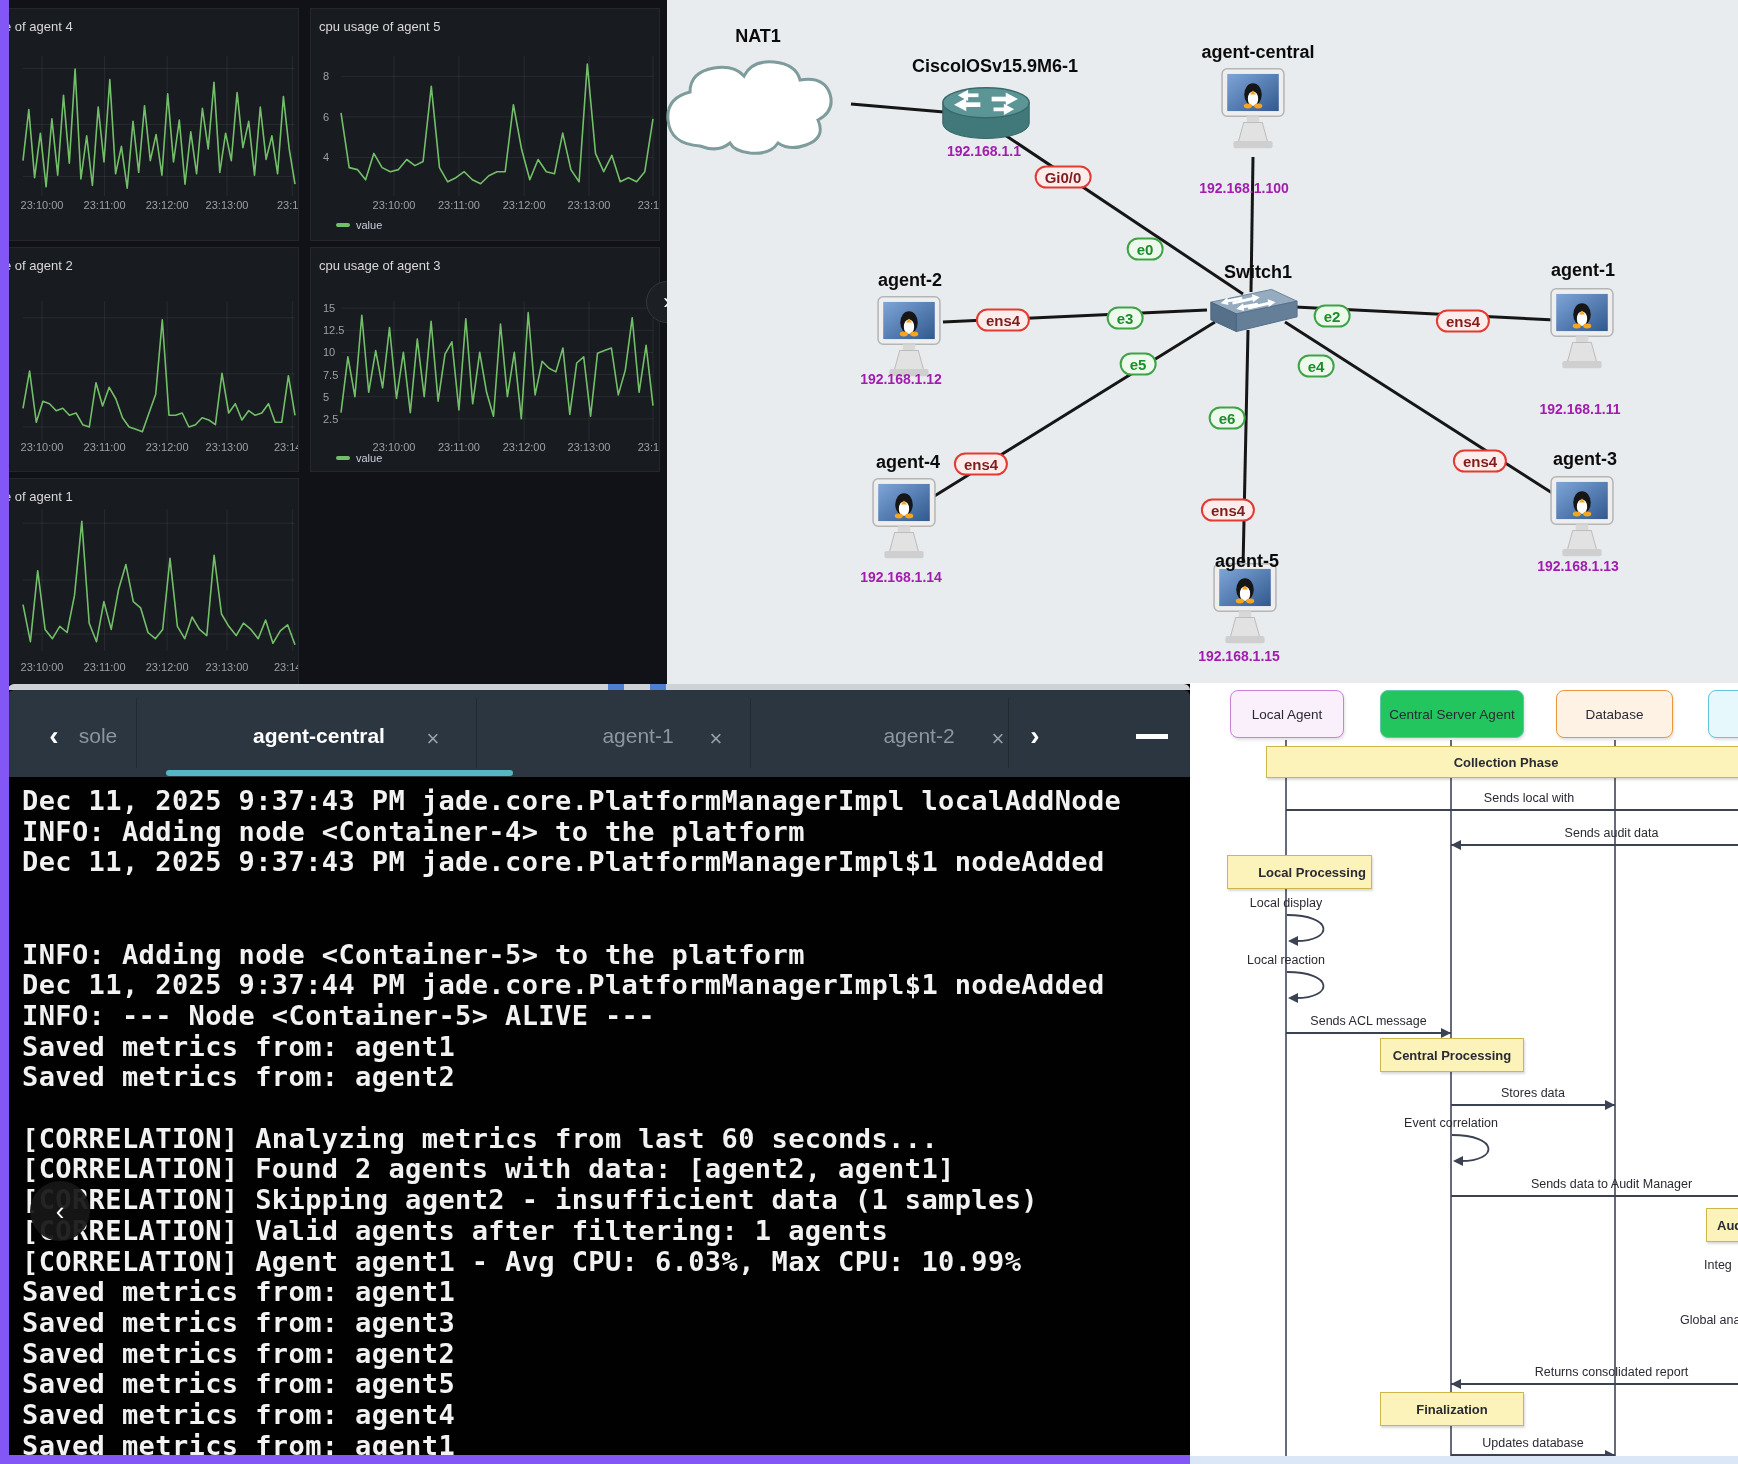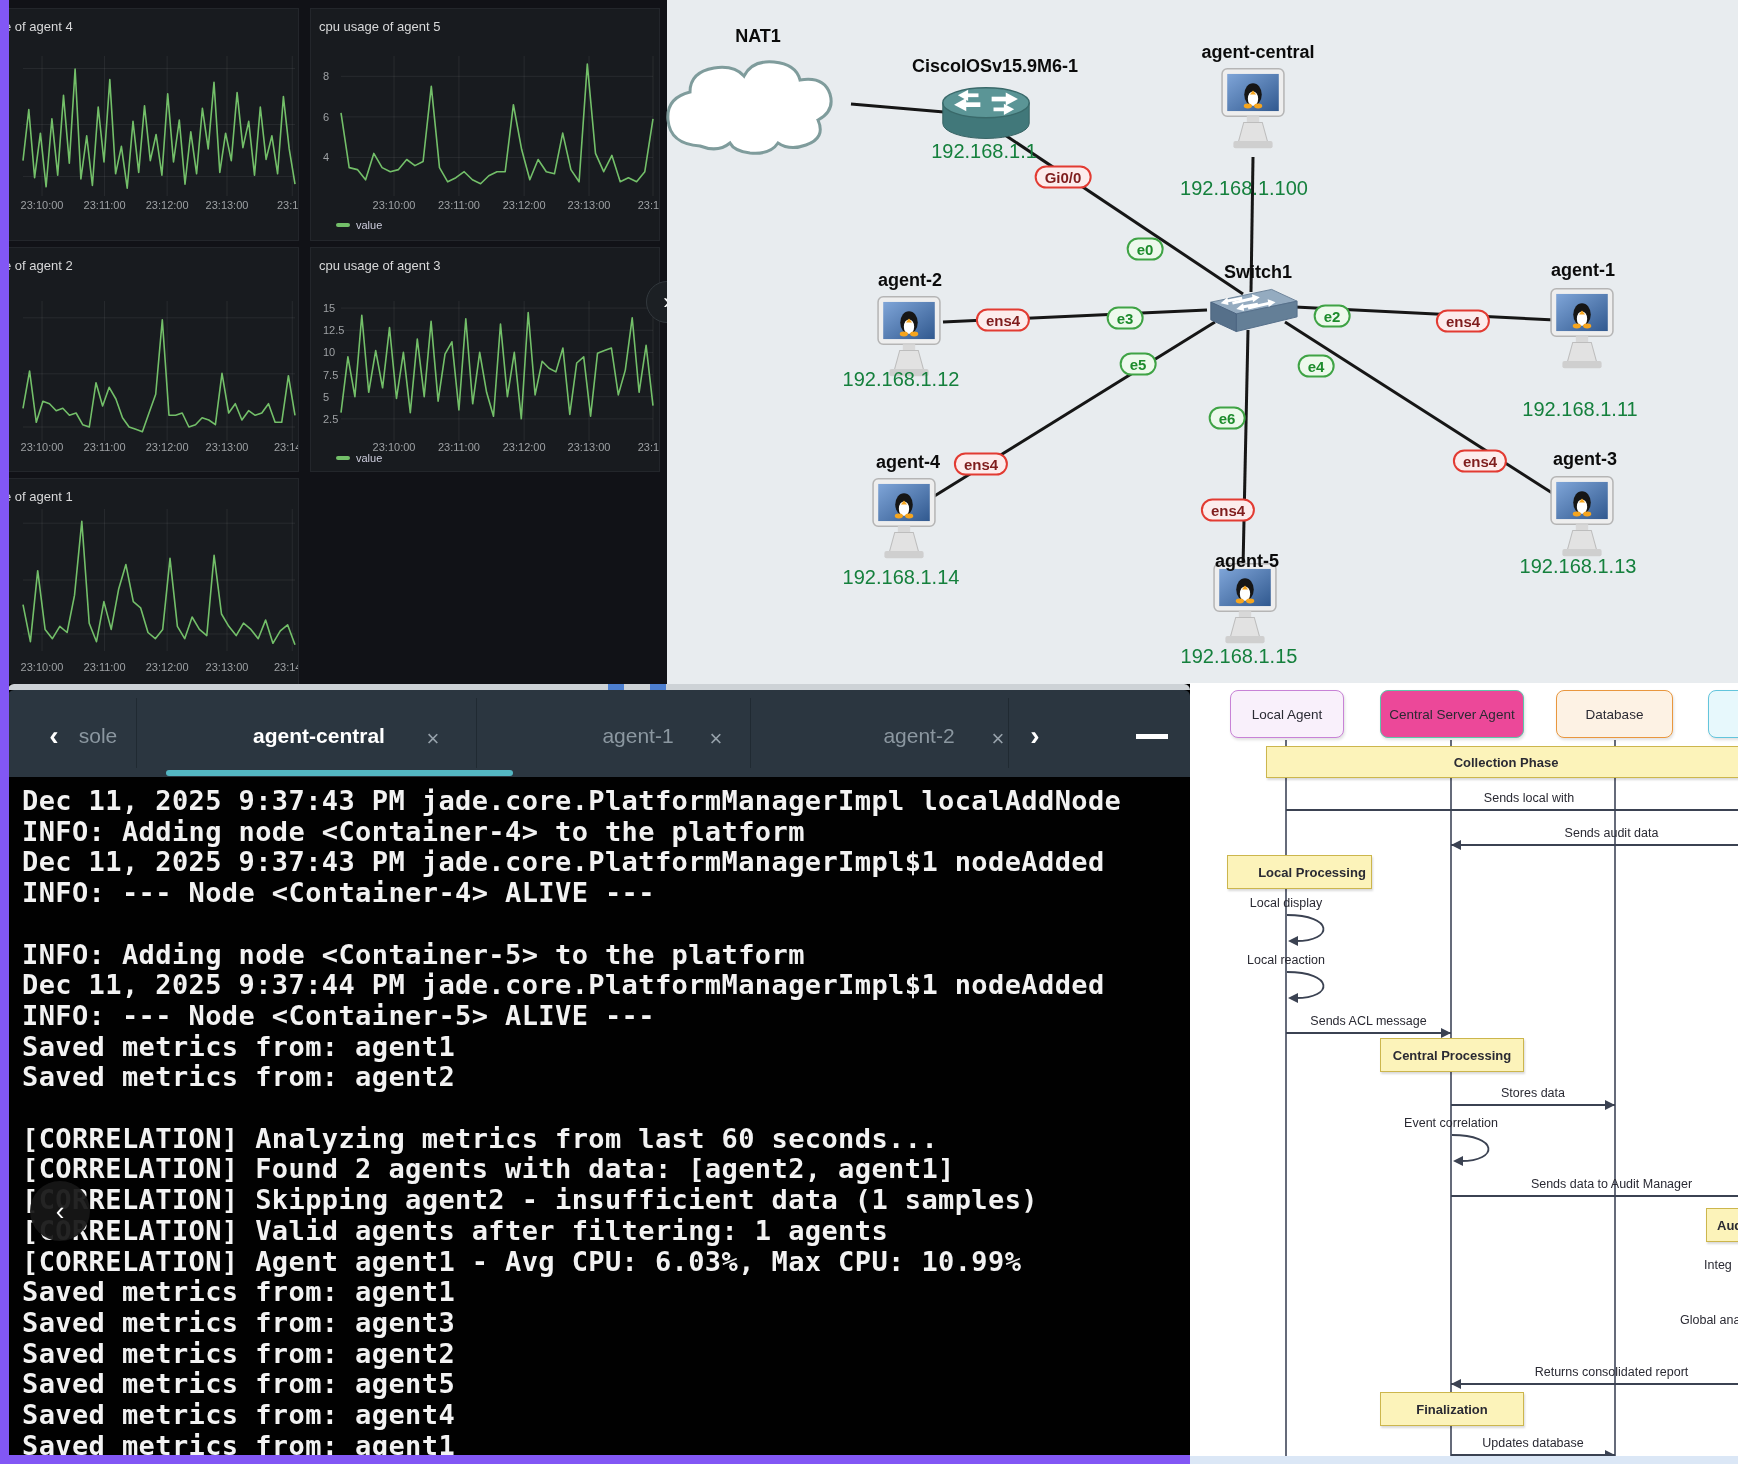--- a/index.html
+++ b/index.html
@@ -15,21 +15,21 @@
   .panel-title{position:absolute;top:10px;color:#d8d9da;font-size:13px;font-weight:500;white-space:nowrap;}
   .xtick{position:absolute;color:#9da0a3;font-size:11px;transform:translateX(-50%);white-space:nowrap;}
   .ytick{position:absolute;color:#9da0a3;font-size:11px;transform:translateY(-50%);}
   .legend{position:absolute;display:flex;align-items:center;gap:6px;color:#ccccdc;font-size:11px;}
   .legend .sw{width:14px;height:4px;border-radius:2px;background:#73bf69;}
   #carousel-next{left:646px;top:281px;width:40px;height:40px;border-radius:50%;background:#1c2024;border:1px solid #32383d;color:#fff;font-size:22px;display:flex;align-items:center;justify-content:center;z-index:5;}
   
   #gns3{left:667px;top:0;width:1071px;height:684px;background:#e8ecef;}
   #gns3 svg.links{position:absolute;left:0;top:0;}
   .nodelabel{position:absolute;transform:translate(-50%,-50%);font-weight:bold;font-size:18px;color:#0b0b0b;white-space:nowrap;}
-  .iplabel{position:absolute;transform:translate(-50%,-50%);font-weight:normal;font-size:20px;color:#15803d;white-space:nowrap;}
+  .iplabel{position:absolute;transform:translate(-50%,-50%);font-weight:bold;font-size:14px;color:#a21caf;white-space:nowrap;}
   .badge{position:absolute;transform:translate(-50%,-50%);font-weight:bold;font-size:15px;padding:1px 8px;border-radius:12px;white-space:nowrap;}
   .badge.green{color:#1d8c2c;border:2.5px solid #3fa345;background:#edf9ec;}
   .badge.red{color:#7f1d1d;border:2.5px solid #e23b32;background:#fcecec;}
   .nodeicon{position:absolute;}
   
   #terminal{left:8px;top:684px;width:1182px;height:771px;background:#000;}
   #term-frame{position:absolute;left:0;top:0;width:100%;height:6px;background:#cdd2d6;border-radius:6px 6px 0 0;}
   .framechip{position:absolute;top:0;height:6px;width:16px;background:#4d7fd0;}
   #tabbar{position:absolute;left:0;top:6px;width:100%;height:87px;background:#2b3640;border-radius:6px 6px 0 0;}
   .tab-label{position:absolute;top:34px;transform:translateX(-50%);font-size:21px;color:#8b97a0;white-space:nowrap;}
@@ -318,21 +318,20 @@
         <div class="tab-label" style="left: 911px;">agent-2</div>
         <div class="tab-close" style="left: 990px;">×</div>
       </div>
     <div id="console">
       <div id="console-back">
         <span>‹</span>
       </div>
     <div class="logline" style="top: 8px;">Dec 11, 2025 9:37:43 PM jade.core.PlatformManagerImpl localAddNode</div>
         <div class="logline" style="top: 38.7px;">INFO: Adding node &lt;Container-4&gt; to the platform</div>
         <div class="logline" style="top: 69.4px;">Dec 11, 2025 9:37:43 PM jade.core.PlatformManagerImpl$1 nodeAdded</div>
-        <div class="logline" style="top: 100.1px;">INFO: --- Node &lt;Container-4&gt; ALIVE ---</div>
         <div class="logline" style="top: 161.5px;">INFO: Adding node &lt;Container-5&gt; to the platform</div>
         <div class="logline" style="top: 192.2px;">Dec 11, 2025 9:37:44 PM jade.core.PlatformManagerImpl$1 nodeAdded</div>
         <div class="logline" style="top: 222.9px;">INFO: --- Node &lt;Container-5&gt; ALIVE ---</div>
         <div class="logline" style="top: 253.6px;">Saved metrics from: agent1</div>
         <div class="logline" style="top: 284.3px;">Saved metrics from: agent2</div>
         <div class="logline" style="top: 315px;"></div>
         <div class="logline" style="top: 345.7px;">[CORRELATION] Analyzing metrics from last 60 seconds...</div>
         <div class="logline" style="top: 376.4px;">[CORRELATION] Found 2 agents with data: [agent2, agent1]</div>
         <div class="logline" style="top: 407.1px;">[CORRELATION] Skipping agent2 - insufficient data (1 samples)</div>
         <div class="logline" style="top: 437.8px;">[CORRELATION] Valid agents after filtering: 1 agents</div>
@@ -380,19 +379,19 @@
       <div class="seqmsg" style="left: 343px; top: 753px;">Updates database</div>
       <div class="seqmsg" style="left: 96px; top: 213px;">Local display</div>
       <div class="seqmsg" style="left: 96px; top: 270px;">Local reaction</div>
       <div class="seqmsg" style="left: 261px; top: 433px;">Event correlation</div>
       <div class="ybox" style="left: 76px; top: 63px; width: 478px; height: 30px;">Collection Phase</div>
       <div class="ybox" style="left: 37px; top: 172px; width: 118px; padding-left: 25px;">Local Processing</div>
       <div class="ybox" style="left: 190px; top: 355px; width: 142px;">Central Processing</div>
       <div class="ybox" style="left: 516px; top: 525px; width: 132px; justify-content: flex-start; padding-left: 10px;">Audit</div>
       <div class="ybox" style="left: 190px; top: 709px; width: 142px;">Finalization</div>
       <div class="participant" style="left: 40px; top: 7px; width: 112px; border-color: rgb(200, 130, 214); background: rgb(249, 240, 251);">Local Agent</div>
-      <div class="participant" style="left: 190px; top: 7px; width: 142px; border-color: rgb(94, 198, 170); background: #ec4899;">Central Server Agent</div>
+      <div class="participant" style="left: 190px; top: 7px; width: 142px; border-color: rgb(94, 198, 170); background: #22c55e;">Central Server Agent</div>
       <div class="participant" style="left: 366px; top: 7px; width: 115px; border-color: rgb(233, 151, 62); background: rgb(253, 242, 228);">Database</div>
       <div class="participant" style="left: 518px; top: 7px; width: 132px; border-color: rgb(99, 197, 220); background: rgb(231, 248, 252);">Au</div>
       <div class="seqcut" style="left: 514px; top: 575px;">Integ</div>
       <div class="seqcut" style="left: 490px; top: 630px;">Global ana</div>
     </div>
 </div>
 
 </body></html>

